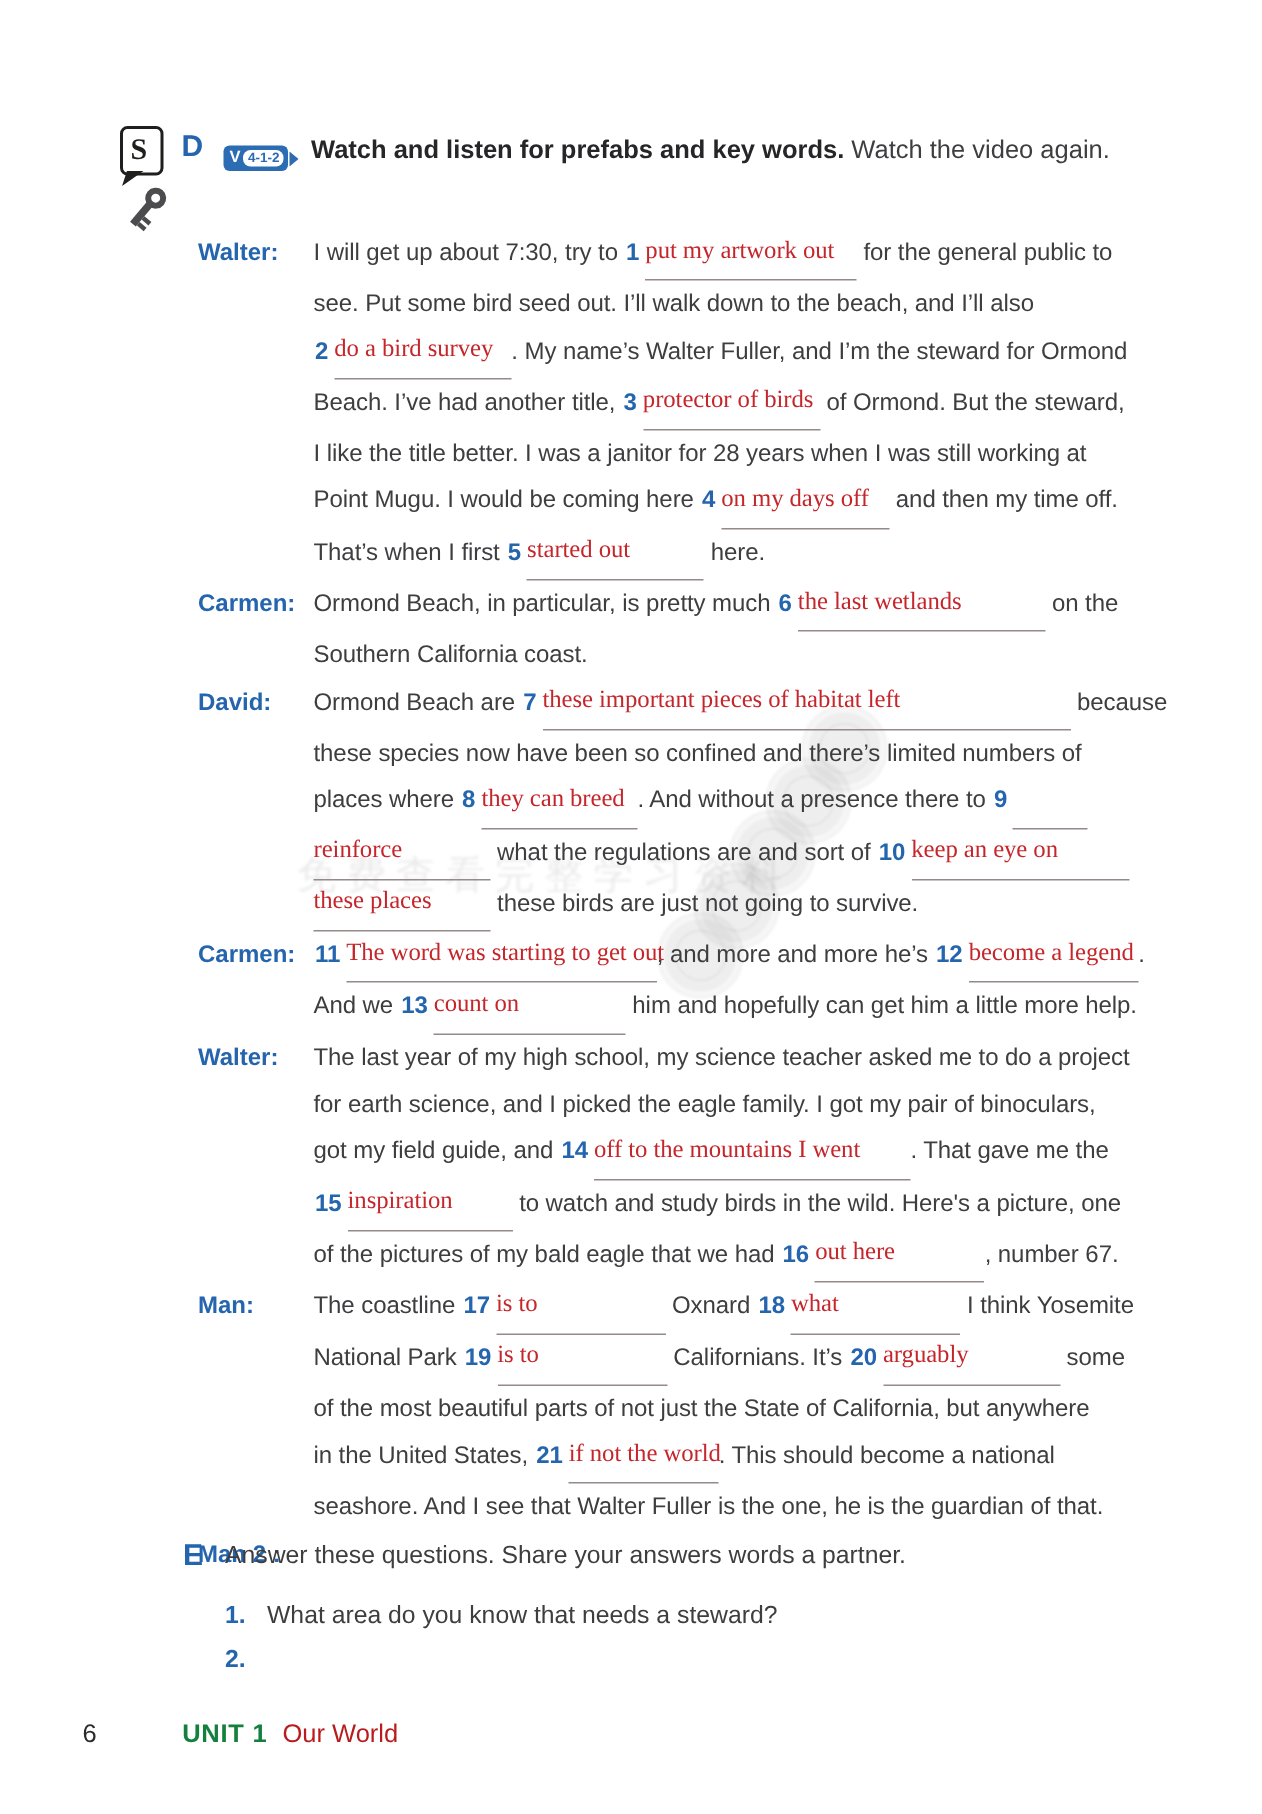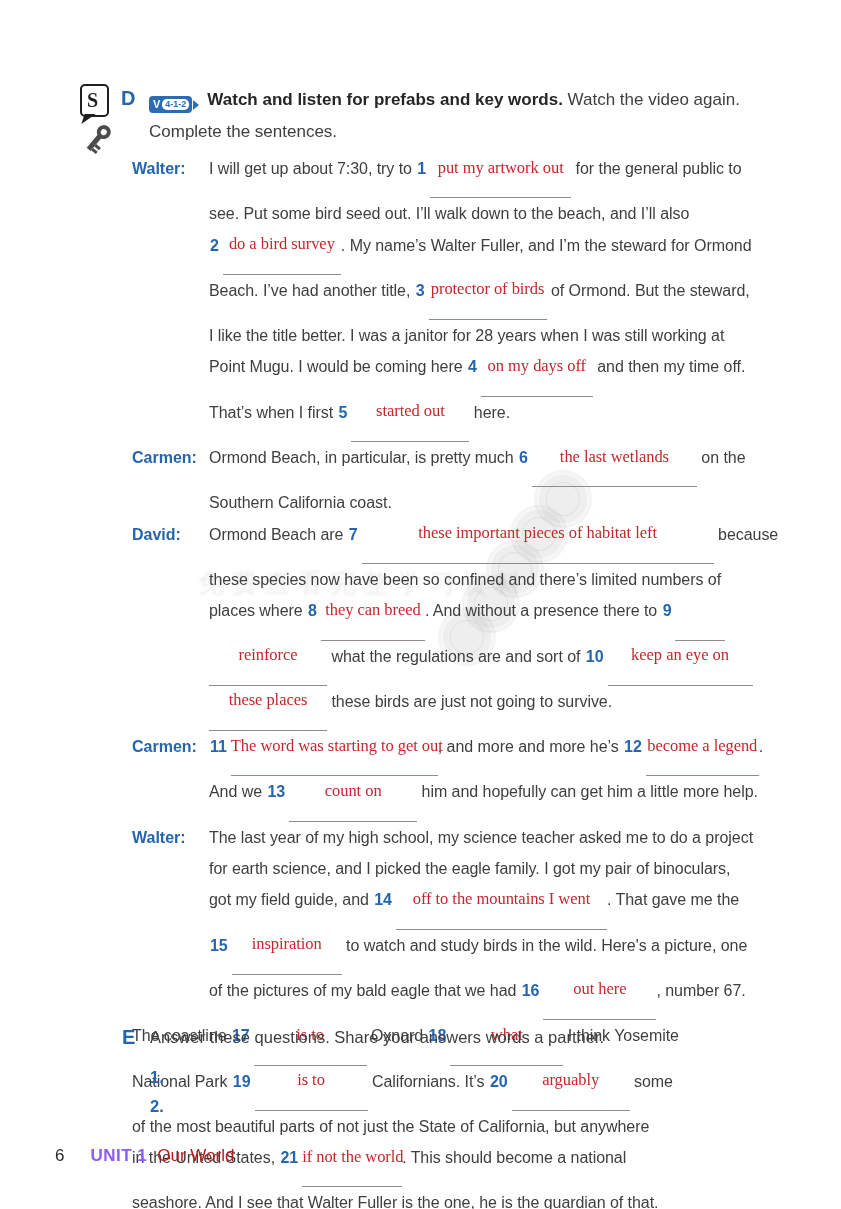--- a/index.html
+++ b/index.html
@@ -33,34 +33,34 @@
     border-radius:5px;padding:0 3px;letter-spacing:0;}
   .vb-lens{width:0;height:0;border-top:5px solid transparent;border-bottom:5px solid transparent;
     border-right:6px solid #2b6cb3;margin-left:1px;transform:scaleX(-1);}
   .d-line2{margin-top:9px;font-size:17px;}
   
   .dialogue{position:absolute;left:132px;top:153px;width:660px;}
   .turn{display:flex;font-size:16px;line-height:31.3px;}
   .speaker{width:77px;flex:none;font-weight:bold;color:#2565ae;}
   .turn-text{width:566px;white-space:nowrap;letter-spacing:-0.05px;}
   .num{font-weight:bold;color:#2565ae;margin:0 4px 0 1px;}
-  .blank{display:inline-block;border-bottom:1.4px solid #948a88;text-align:center;
-    vertical-align:baseline;padding-bottom:13px;}
+  .blank{display:inline-block;border-bottom:1.4px solid #948a88;
+    vertical-align:baseline;padding-bottom:2px;}
   .answer{display:inline-block;font-family:"Liberation Serif",serif;color:#c5262b;
     font-size:16.5px;line-height:17px;white-space:nowrap;position:relative;top:-1.5px;}
   
   .section-e{position:absolute;left:150px;top:1028px;width:640px;font-size:16.5px;}
   .e-letter{position:absolute;left:-28px;top:-2px;color:#2565ae;font-weight:bold;font-size:20px;}
   .e-questions{margin-top:16px;}
   .q-row{display:flex;line-height:28.5px;}
   .q-num{width:28px;flex:none;font-weight:bold;color:#2565ae;}
   
   .footer{position:absolute;left:55px;top:1146px;font-size:17px;display:flex;align-items:baseline;}
   .f-page{color:#2a2a2c;margin-right:26px;}
-  .f-unit{color:#8b5cf6;font-weight:bold;letter-spacing:0.5px;margin-right:10px;}
+  .f-unit{color:#15803d;font-weight:bold;letter-spacing:0.5px;margin-right:10px;margin-left:31px;}
   .f-title{color:#b91c1c;}
   
   .wm-text{position:absolute;left:198px;top:566px;font-size:26px;letter-spacing:7px;
     color:#777;opacity:0.14;filter:blur(1px);white-space:nowrap;}
   .stamp{position:absolute;width:58px;height:58px;border-radius:50%;
     background:radial-gradient(circle,rgba(125,125,125,0.13) 58%,rgba(125,125,125,0.05) 60%,rgba(125,125,125,0.11) 72%,rgba(125,125,125,0.03) 74%);
     filter:blur(0.6px);}
   .stamp::after{content:"";position:absolute;left:12px;top:12px;right:12px;bottom:12px;
     border-radius:50%;border:1px solid rgba(120,120,120,0.12);transform:rotate(30deg);}
 </style>
@@ -89,21 +89,20 @@
   <span class="d-letter">D</span>
   <div class="d-line1">
     <span class="video-icon">
       <span class="vb-body">
         <span class="vb-v">V</span>
         <span class="vb-code">4-1-2</span>
       </span>
       <span class="vb-lens"></span>
     </span><span class="title-bold">Watch and listen for prefabs and key words.</span><span> Watch the video again.</span>
   </div>
-  <div class="d-line2">Complete the sentences.</div>
 </div>
 
 <div class="dialogue">
     <div class="turn">
       <span class="speaker">Walter:</span>
       <span class="turn-text">I will get up about 7:30, try to <span class="num">1</span><span class="blank" style="width: 141px;"><span class="answer">put my artwork out</span></span> for the general public to<br>see. Put some bird seed out. I’ll walk down to the beach, and I’ll also<br><span class="num">2</span><span class="blank" style="width: 118px;"><span class="answer">do a bird survey</span></span>. My name’s Walter Fuller, and I’m the steward for Ormond<br>Beach. I’ve had another title, <span class="num">3</span><span class="blank" style="width: 118px;"><span class="answer">protector of birds</span></span> of Ormond. But the steward,<br>I like the title better. I was a janitor for 28 years when I was still working at<br>Point Mugu. I would be coming here <span class="num">4</span><span class="blank" style="width: 112px;"><span class="answer">on my days off</span></span> and then my time off.<br>That’s when I first <span class="num">5</span><span class="blank" style="width: 118px;"><span class="answer">started out</span></span> here.</span>
     </div>
     <div class="turn">
       <span class="speaker">Carmen:</span>
       <span class="turn-text">Ormond Beach, in particular, is pretty much <span class="num">6</span><span class="blank" style="width: 165px;"><span class="answer">the last wetlands</span></span> on the<br>Southern California coast.</span>
@@ -114,33 +113,35 @@
     </div>
     <div class="turn">
       <span class="speaker">Carmen:</span>
       <span class="turn-text"><span class="num">11</span><span class="blank" style="width: 207px;"><span class="answer">The word was starting to get out</span></span>, and more and more he’s <span class="num">12</span><span class="blank" style="width: 113px;"><span class="answer">become a legend</span></span>.<br>And we <span class="num">13</span><span class="blank" style="width: 128px;"><span class="answer">count on</span></span> him and hopefully can get him a little more help.</span>
     </div>
     <div class="turn">
       <span class="speaker">Walter:</span>
       <span class="turn-text">The last year of my high school, my science teacher asked me to do a project<br>for earth science, and I picked the eagle family. I got my pair of binoculars,<br>got my field guide, and <span class="num">14</span><span class="blank" style="width: 211px;"><span class="answer">off to the mountains I went</span></span>. That gave me the<br><span class="num">15</span><span class="blank" style="width: 110px;"><span class="answer">inspiration</span></span> to watch and study birds in the wild. Here's a picture, one<br>of the pictures of my bald eagle that we had <span class="num">16</span><span class="blank" style="width: 113px;"><span class="answer">out here</span></span>, number 67.</span>
     </div>
     <div class="turn">
+      <span class="speaker">Man:</span>
       <span class="turn-text">The coastline <span class="num">17</span><span class="blank" style="width: 113px;"><span class="answer">is to</span></span> Oxnard <span class="num">18</span><span class="blank" style="width: 113px;"><span class="answer">what</span></span> I think Yosemite<br>National Park <span class="num">19</span><span class="blank" style="width: 113px;"><span class="answer">is to</span></span> Californians. It’s <span class="num">20</span><span class="blank" style="width: 118px;"><span class="answer">arguably</span></span> some<br>of the most beautiful parts of not just the State of California, but anywhere<br>in the United States, <span class="num">21</span><span class="blank" style="width: 100px;"><span class="answer">if not the world</span></span>. This should become a national<br>seashore. And I see that Walter Fuller is the one, he is the guardian of that.</span>
     </div>
     <div class="turn">
       <span class="speaker">Man 2 :</span>
     </div>
   </div>
 
 <div class="section-e">
   <span class="e-letter">E</span>
   <div>Answer these questions. Share your answers words a partner.</div>
   <div class="e-questions">
       <div class="q-row">
         <span class="q-num">1.</span>
+        <span>What area do you know that needs a steward?</span>
       </div>
       <div class="q-row">
         <span class="q-num">2.</span>
       </div>
     </div>
 </div>
 
 <div class="footer">
   <span class="f-page">6</span>
   <span class="f-unit">UNIT 1</span>

